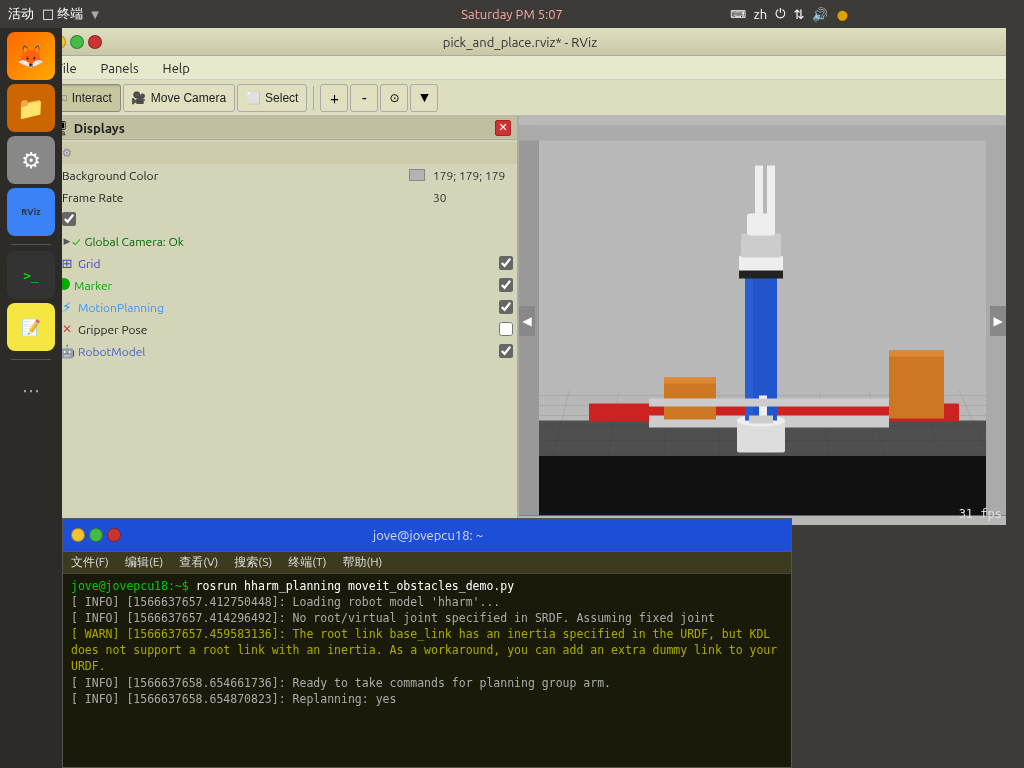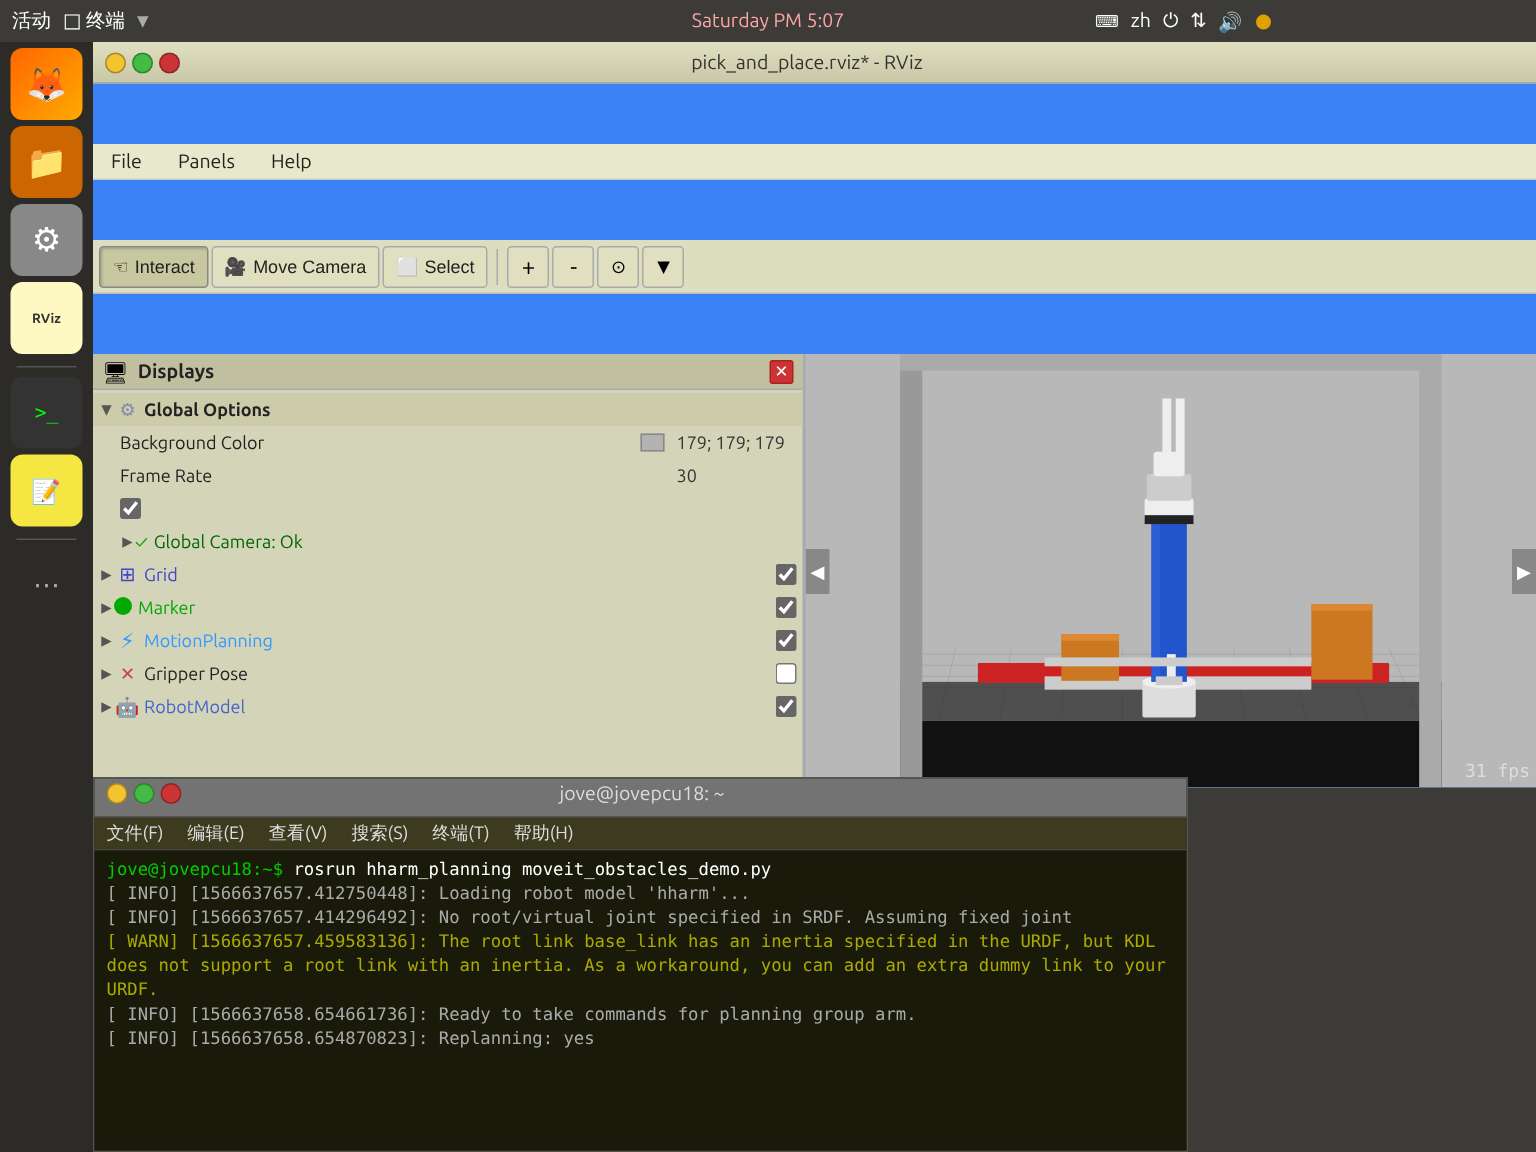--- a/index.html
+++ b/index.html
@@ -50,27 +50,26 @@
     .dock-icon.settings { background: #888; }
     .dock-icon.rviz { background: #fff; color: #333; font-size: 11px; font-weight: bold; }
     .dock-icon.terminal { background: #333; color: #0f0; font-size: 14px; }
     .dock-icon.notes { background: #f5e642; color: #333; font-size: 16px; }
     .dock-icon.apps { background: transparent; color: #aaa; font-size: 20px; }
     .dock-divider { width: 40px; height: 1px; background: #555; margin: 4px 0; }
 
     
     .rviz-window {
       position: absolute;
-      left: 62px; top: 28px;
+      left: 44px; top: 28px;
       width: 962px;
       height: 497px;
-      background: #3b82f6;
+      background: #0c4a6e;
       display: flex;
       flex-direction: column;
-      gap: 40px;
     }
     .rviz-titlebar {
       height: 28px;
       background: linear-gradient(to bottom, #e0dfc0, #c8c7a8);
       display: flex;
       align-items: center;
       justify-content: space-between;
       padding: 0 8px;
       border-bottom: 1px solid #aaa;
     }
@@ -205,24 +204,25 @@
       width: 730px;
       height: 250px;
       background: #1a1a0a;
       border: 1px solid #555;
       display: flex;
       flex-direction: column;
       z-index: 5;
     }
     .terminal-titlebar {
       height: 26px;
-      background: #737373;
-      display: flex;
+      background: #1d4ed8;
+      display: flex;
+      align-items: center;
       justify-content: space-between;
-      padding: 3px 8px;
+      padding: 16px 8px;
       border-bottom: 1px solid #555;
     }
     .terminal-title { color: #ddd; font-size: 13px; }
     .terminal-controls { display: flex; gap: 4px; }
     .term-btn { width: 14px; height: 14px; border-radius: 50%; border: 1px solid rgba(0,0,0,0.3); cursor: pointer; }
     .term-btn.minimize { background: #f4c430; }
     .term-btn.maximize { background: #44bb44; }
     .term-btn.close { background: #cc3333; }
     .terminal-menubar {
       height: 22px;
@@ -307,21 +307,21 @@
     <span style="font-size:13px;">⇅</span>
     <span style="font-size:13px;">🔊</span>
     <span style="color:#e0a000; font-size:13px;">●</span>
   </div>
 </div>
 
 <div class="dock">
   <div class="dock-icon firefox">🦊</div>
   <div class="dock-icon files">📁</div>
   <div class="dock-icon settings">⚙</div>
-  <div class="dock-icon rviz" style="font-size:9px;font-weight:bold;color:#333;background:#fef9c3;">RViz</div>
+  <div class="dock-icon rviz" style="font-size:9px;font-weight:bold;color:#333;background:#3b82f6;">RViz</div>
   <div class="dock-divider"></div>
   <div class="dock-icon terminal" style="font-family:monospace;font-size:13px;">&gt;_</div>
   <div class="dock-icon notes">📝</div>
   <div class="dock-divider"></div>
   <div class="dock-icon apps" style="font-size:18px;color:#aaa;">⋯</div>
 </div>
 
 <div class="rviz-window">
 
   <div class="rviz-titlebar">
@@ -370,21 +370,20 @@
           <span class="displays-title">Displays</span>
         </div>
         <div class="close-btn">✕</div>
       </div>
 
       <div class="tree-section">
 
         <div class="tree-item header-item">
           <span class="collapse-arrow">▼</span>
           <span class="tree-icon gear-icon">⚙</span>
-          <span class="tree-label">Global Options</span>
         </div>
 
 
         <div class="tree-item indent-1">
           <span class="tree-label">Background Color</span>
           <div style="display:flex;align-items:center;gap:4px;">
             <div class="tree-color-swatch" style="background:#b3b3b3;"></div>
             <span class="tree-value">179; 179; 179</span>
           </div>
         </div>

